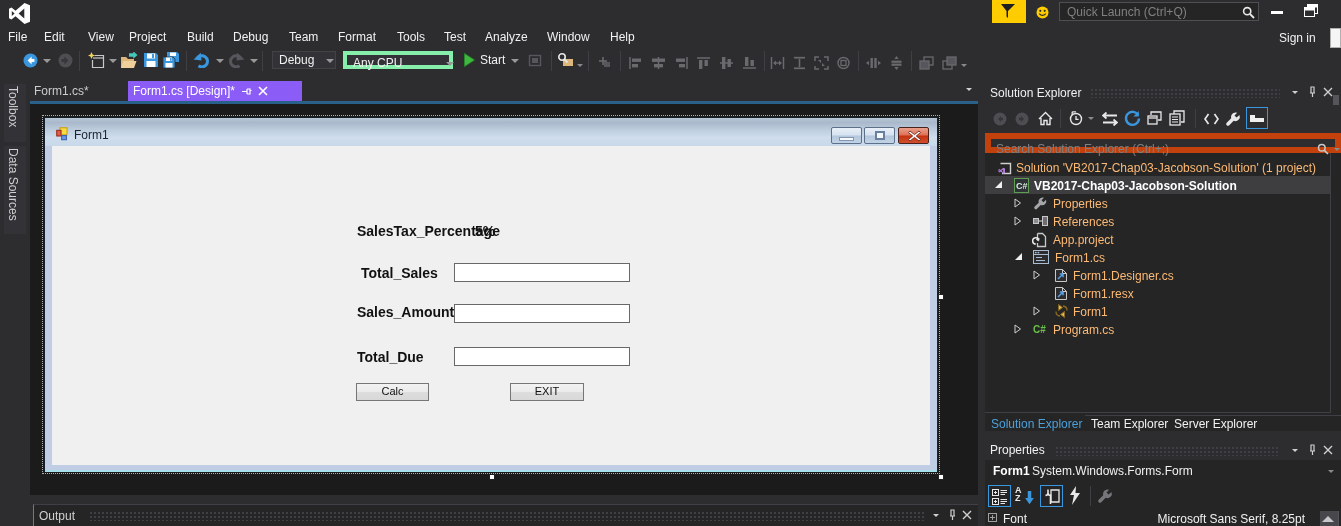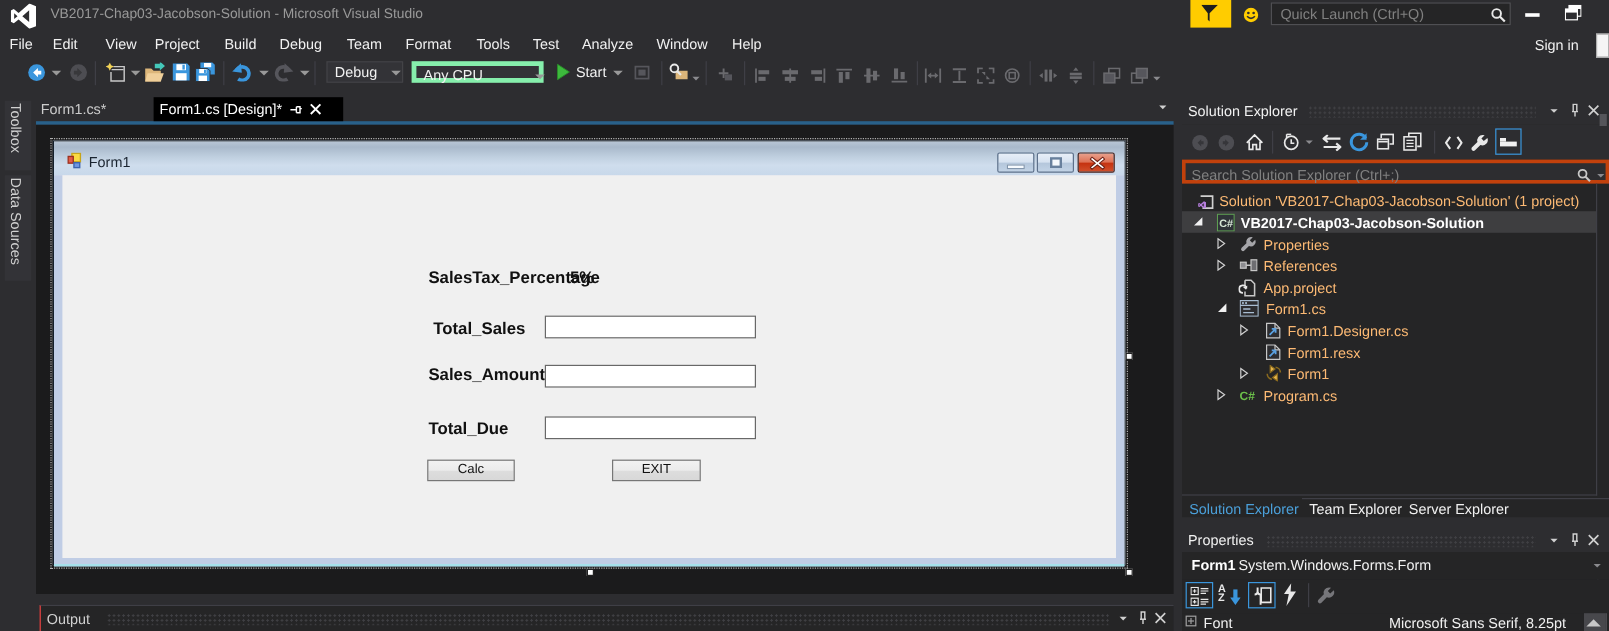--- a/index.html
+++ b/index.html
@@ -19,21 +19,20 @@
 .tt { font-size:12px; color:#fdba74; white-space:nowrap; }
 </style>
 </head>
 <body>
 <div id="stage">
 
   <div class="abs" id="titlebar" style="left:0;top:0;width:1341px;height:27px;">
     <svg class="abs" style="left:9px;top:3px;" width="22" height="21" viewBox="0 0 22 21">
       <path d="M15.5 0 L21 2.2 L21 18.8 L15.5 21 L6.5 13.2 L2.5 16.4 L0 15.2 L0 5.8 L2.5 4.6 L6.5 7.8 Z M2.8 8.1 L2.8 12.9 L5.6 10.5 Z M15.3 5.6 L9.6 10.5 L15.3 15.4 Z" fill="#ffffff"></path>
     </svg>
-    <div class="abs" style="left:42px;top:6px;font-size:11.5px;color:#999999;">VB2017-Chap03-Jacobson-Solution - Microsoft Visual Studio</div>
 
     <div class="abs" style="left:992px;top:0;width:34px;height:23px;background:#ffcc00;">
       <svg class="abs" style="left:9px;top:4px;" width="16" height="15" viewBox="0 0 16 15">
         <path d="M0 0 L14 0 L7 7 L7 14 L5.5 12.5 L5.5 7 Z" fill="#1e1e1e"></path>
       </svg>
     </div>
 
     <svg class="abs" style="left:1036px;top:6px;" width="13" height="13" viewBox="0 0 13 13">
       <circle cx="6.5" cy="6.5" r="6" fill="#ffcc00"></circle>
       <circle cx="4.3" cy="4.8" r="1.1" fill="#2d2d30"></circle>
@@ -245,21 +244,21 @@
   <div class="abs" id="sidebar" style="left:0;top:80px;width:30px;height:446px;">
     <div class="abs" style="left:4px;top:4px;width:22px;height:58px;background:#333337;"></div>
     <div class="abs" style="left:4px;top:66px;width:22px;height:88px;background:#333337;"></div>
     <div class="abs" style="left:6px;top:6px;font-size:12px;color:#d0d0d0;writing-mode:vertical-rl;">Toolbox</div>
     <div class="abs" style="left:6px;top:68px;font-size:12px;color:#d0d0d0;writing-mode:vertical-rl;">Data Sources</div>
   </div>
 
   <div class="abs" id="tabstrip" style="left:30px;top:80px;width:948px;height:24px;">
     <div class="abs" style="left:0;top:21px;width:948px;height:3px;background:#29618a;"></div>
     <div class="abs" style="left:4px;top:4px;font-size:12px;color:#cccccc;">Form1.cs*</div>
-    <div class="abs" style="left:98px;top:1px;width:158px;height:20px;background:#000000;">
+    <div class="abs" style="left:98px;top:1px;width:174px;height:20px;background:#8b5cf6;">
       <div class="abs" style="left:5px;top:3px;font-size:12px;color:#ffffff;">Form1.cs [Design]*</div>
       <svg class="abs" style="left:113px;top:5px;" width="11" height="11" viewBox="0 0 11 11">
         <path d="M1 5.5 L6 5.5 M6 3 L6 8 M6 3 L9 3 L9 8 L6 8 M9 4.5 L10.5 4.5" stroke="#ffffff" stroke-width="1.2" fill="none"></path>
       </svg>
       <svg class="abs" style="left:130px;top:5px;" width="10" height="10" viewBox="0 0 10 10">
         <path d="M1 1 L9 9 M9 1 L1 9" stroke="#ffffff" stroke-width="1.6"></path>
       </svg>
     </div>
     <div class="abs carS" style="left:936px;top:8px;border-top-color:#d0d0d0;"></div>
   </div>
@@ -384,21 +383,21 @@
       </svg>
       <svg class="abs" style="left:240px;top:7px;" width="16" height="16" viewBox="0 0 16 16">
         <path d="M10.5 1.5 a4.5 4.5 0 0 0 -4.3 5.8 L1.5 12 a1.8 1.8 0 0 0 2.5 2.5 L8.7 9.8 a4.5 4.5 0 0 0 5.8 -5.9 L11.5 6.5 L9.5 4.5 L12.2 1.8 a4.5 4.5 0 0 0 -1.7 -0.3" fill="#e8e8e8"></path>
       </svg>
       <div class="abs" style="left:261px;top:3px;width:22px;height:22px;border:1px solid #3a96dd;">
         <div class="abs" style="left:3px;top:10px;width:14px;height:4px;background:#f0f0f0;"></div>
         <div class="abs" style="left:3px;top:7px;width:5px;height:3px;background:#f0f0f0;"></div>
       </div>
     </div>
     
-    <div class="abs" style="left:7px;top:53px;width:356px;height:20px;background:#2d2d30;border:3px solid #c2410c;">
+    <div class="abs" style="left:7px;top:53px;width:356px;height:20px;background:#2d2d30;border:6px solid #c2410c;">
       <div class="abs" style="left:5px;top:3px;font-size:12px;color:#808080;">Search Solution Explorer (Ctrl+;)</div>
       <svg class="abs" style="left:326px;top:4px;" width="12" height="12" viewBox="0 0 12 12">
         <circle cx="4.8" cy="4.8" r="3.3" stroke="#c8c8c8" stroke-width="1.5" fill="none"></circle>
         <line x1="7.3" y1="7.3" x2="11" y2="11" stroke="#c8c8c8" stroke-width="1.7"></line>
       </svg>
       <div class="abs carS" style="left:343px;top:9px;"></div>
     </div>
     
     <div class="abs" style="left:7px;top:73px;width:346px;height:260px;border-right:1px solid #3f3f46;border-bottom:1px solid #3f3f46;"></div>
     <div class="abs" style="left:7px;top:96px;width:345px;height:18px;background:#3e3e40;"></div>

